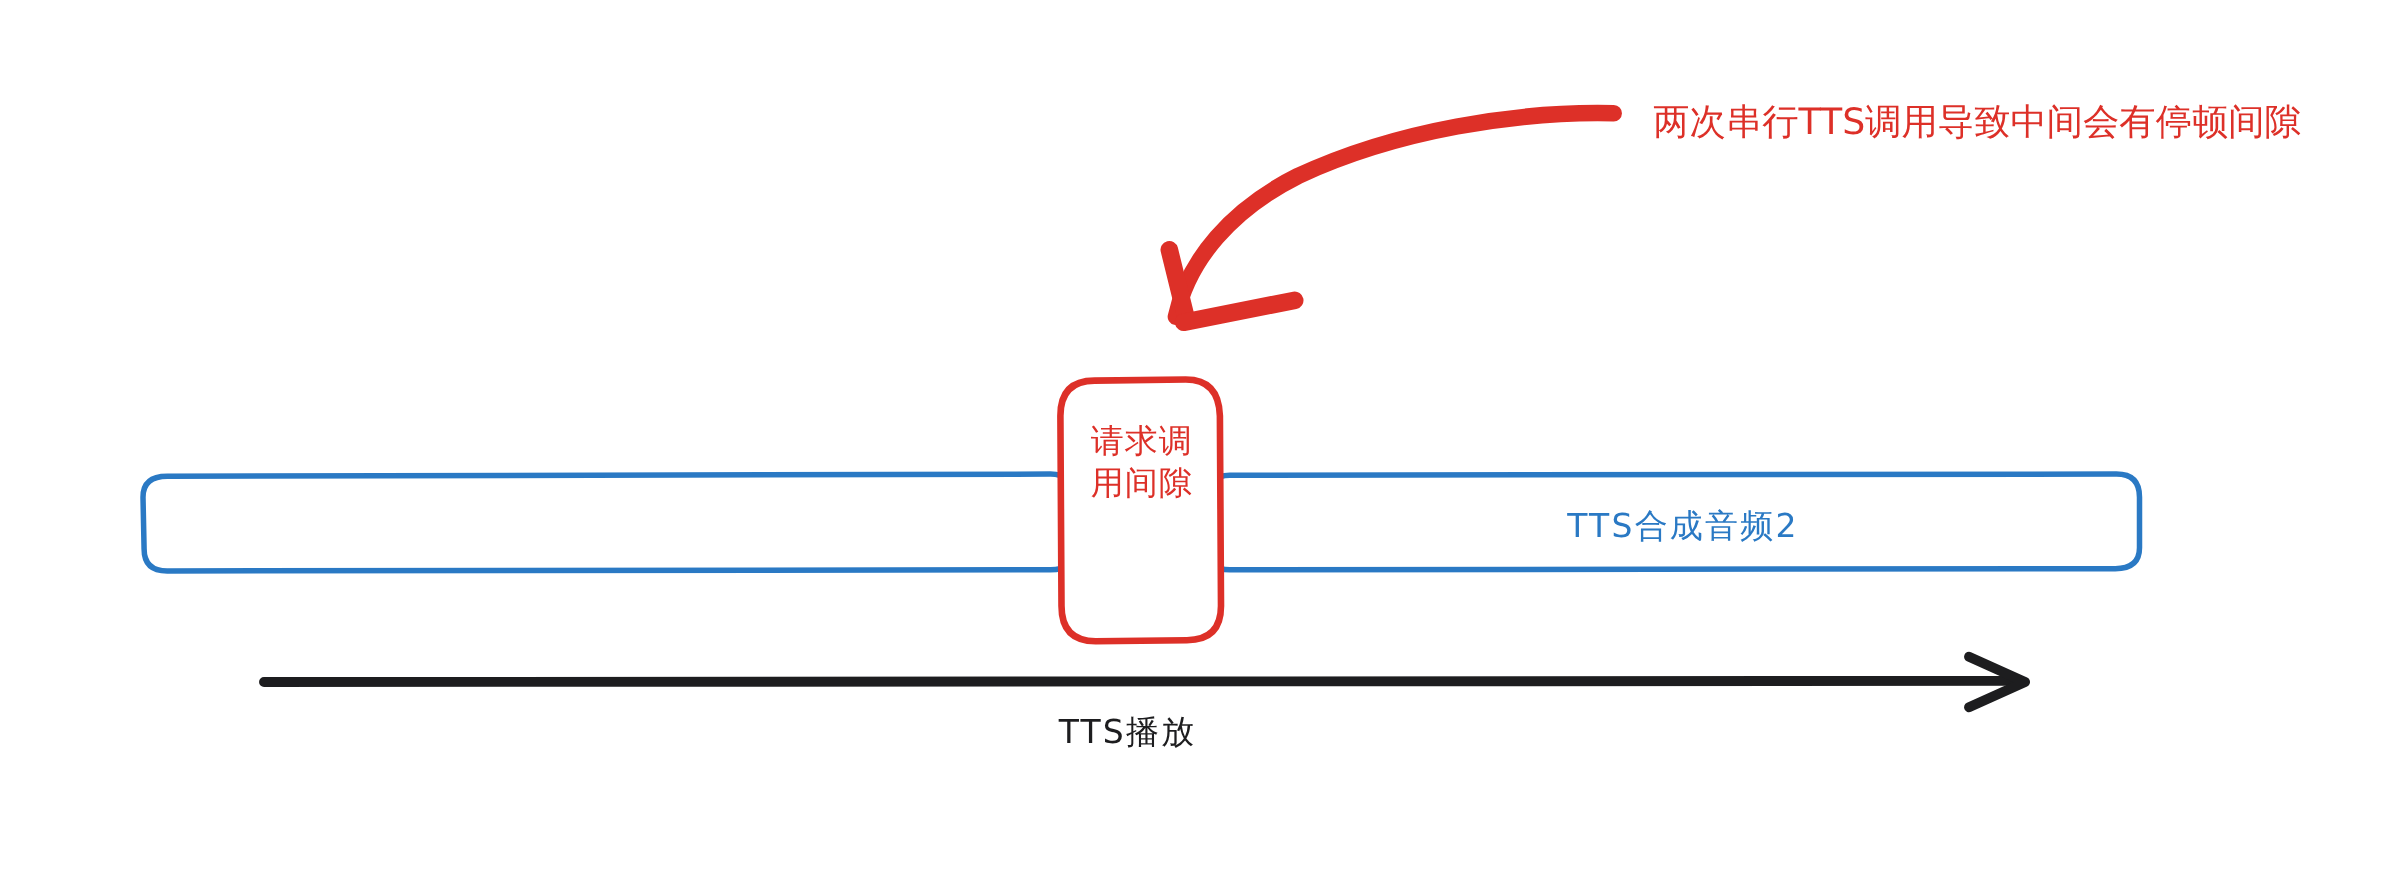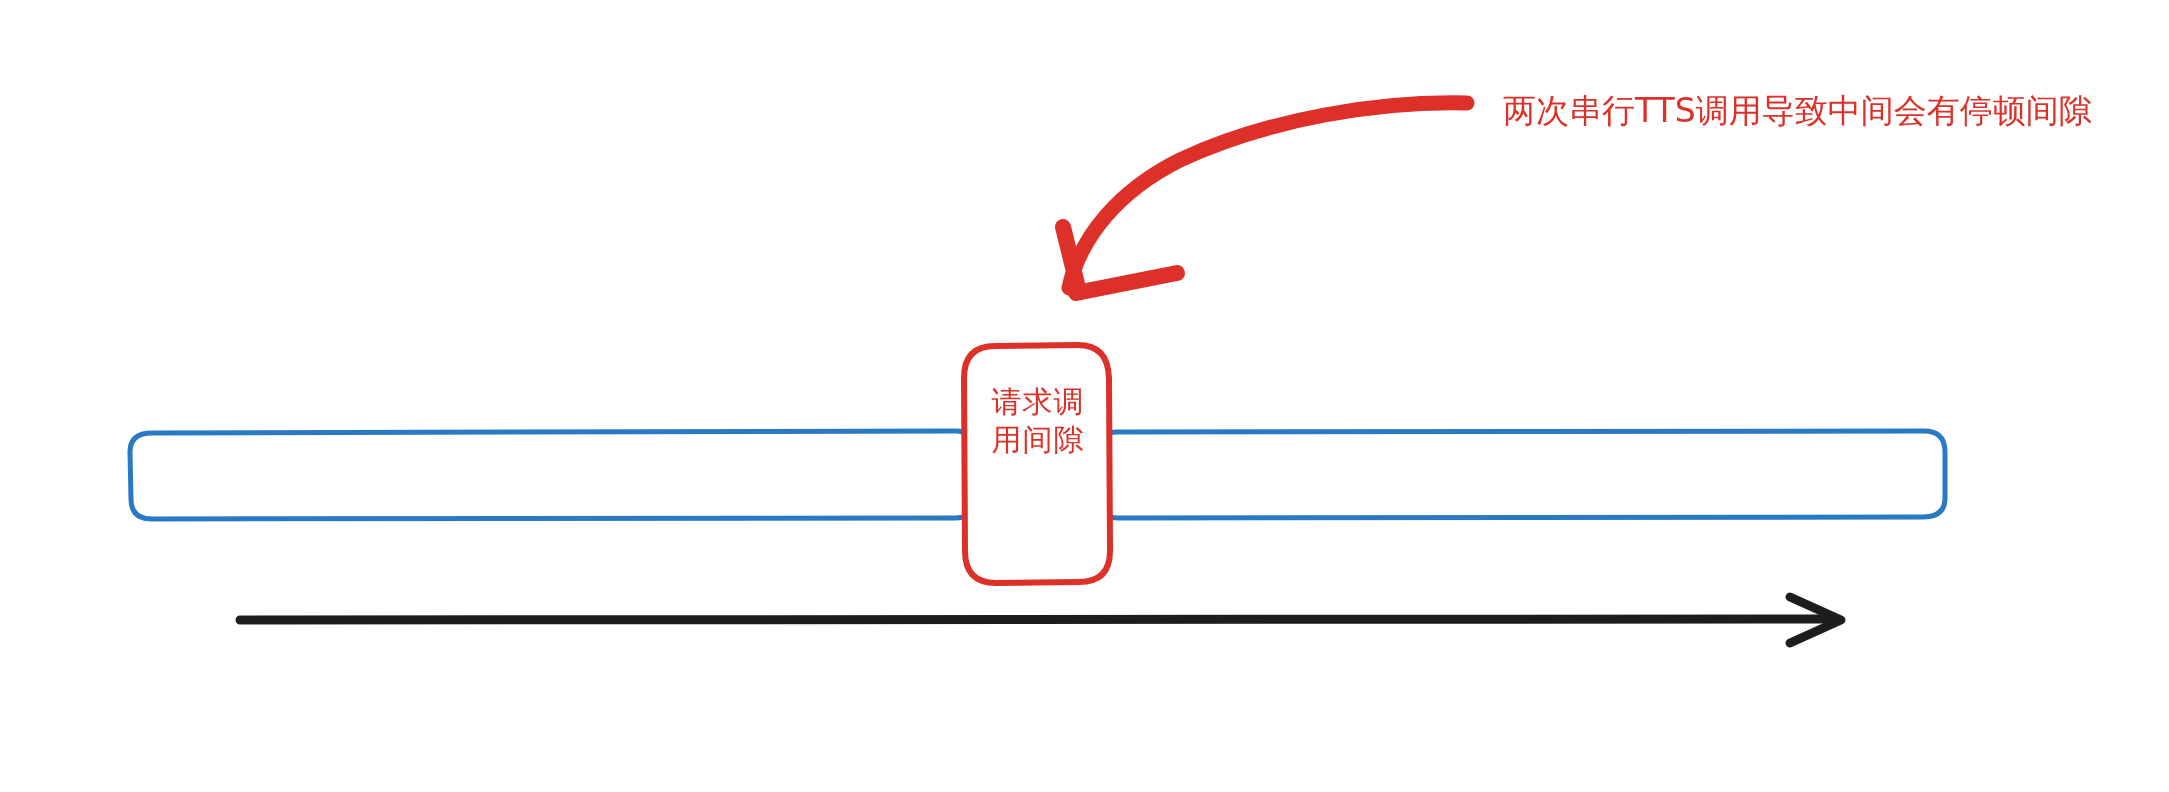--- a/index.html
+++ b/index.html
@@ -138,22 +138,24 @@
       <path d="M 1076 293 L 1177 273" fill="none" stroke="#dd3028" stroke-width="16" stroke-linecap="round"></path>
     </g>
 
     <g>
       <path d="M 240 620 L 1836 619" fill="none" stroke="#1d1d1f" stroke-width="9" stroke-linecap="round"></path>
       <path d="M 1790 597 L 1841 620 L 1790 643" fill="none" stroke="#1d1d1f" stroke-width="9" stroke-linecap="round" stroke-linejoin="round"></path>
     </g>
   </svg>
 
 
+  <div class="box-label" id="label-audio2">TTS合成音频2</div>
 
   <div id="annotation-text">两次串行TTS调用导致中间会有停顿间隙</div>
 
   <div id="gap-label">
     <span class="gl-line">请求调</span>
     <span class="gl-line">用间隙</span>
   </div>
 
+  <div id="timeline-label">TTS播放</div>
 
 </div>
 
 </body></html>

